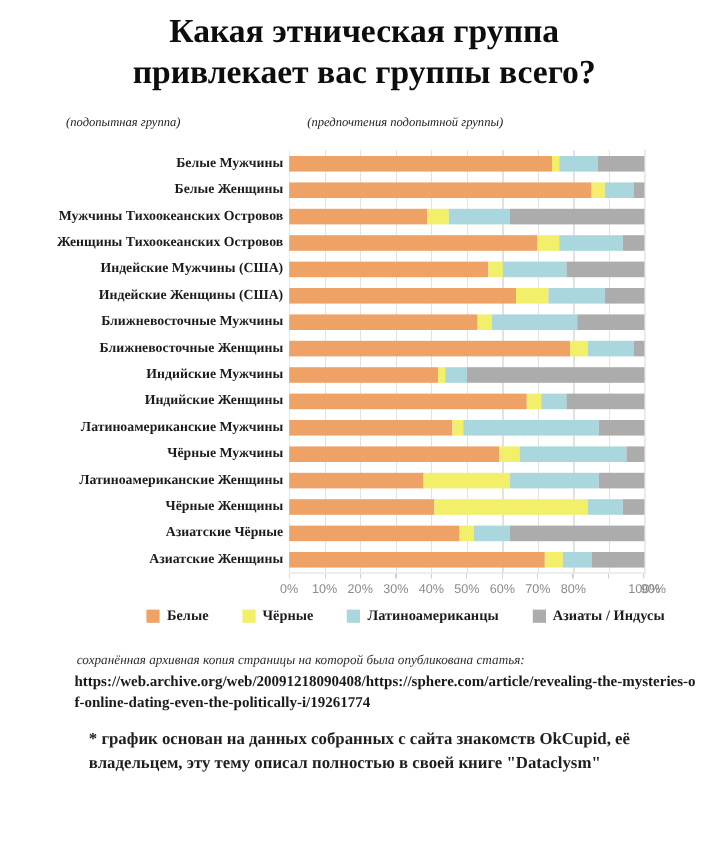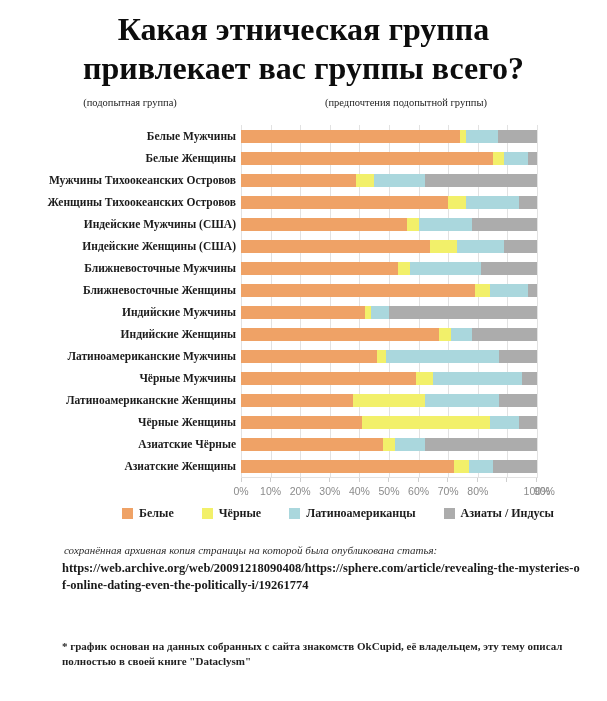--- a/index.html
+++ b/index.html
@@ -1,22 +1,22 @@
 <!DOCTYPE html>
 <html><head>
 <meta charset="utf-8">
 <style>
   html,body { margin:0; padding:0; background:#fff; }
   .page { position:relative; width:607px; height:701px; background:#ffffff;
           font-family:"Liberation Serif","DejaVu Serif",serif; overflow:hidden; }
 
   .title { position:absolute; top:10px; left:0; width:100%; text-align:center;
-           font-weight:bold; font-size:32px; line-height:1.22; color:#0d0d0d; }
-
-  .subtitle { position:absolute; top:97px; font-size:10.5px; color:#1c1c1c; text-align:center; }
+           font-weight:bold; font-size:28px; line-height:1.22; color:#0d0d0d; }
+
+  .subtitle { position:absolute; top:97px; font-size:10.5px; color:#1c1c1c; text-align:left;font-style:italic; }
   .subtitle.left  { left:55px;  width:150px; }
   .subtitle.right { left:256px; width:300px; }
 
   .chart { position:absolute; top:125px; left:0; display:flex; }
   .labels { width:236px; }
   .row-label { height:22px; line-height:22px; text-align:right; font-weight:bold;
                font-size:11.5px; color:#1c1c1c; white-space:nowrap; }
 
   .plot-wrap { position:relative; width:296px; margin-left:5px; }
   .plot-bars {
@@ -40,22 +40,22 @@
   .legend { position:absolute; top:506px; left:108px; width:460px; display:flex;
             justify-content:center; align-items:center; gap:28px; }
   .legend-item { display:flex; align-items:center; gap:6px; font-weight:bold;
                  font-size:12px; color:#1c1c1c; white-space:nowrap; }
   .legend-swatch { width:11px; height:11px; display:inline-block; flex:0 0 auto; }
 
   .archive-note { position:absolute; top:544px; left:64px; font-style:italic;
                   font-size:11px; color:#2b2b2b; }
   .archive-url  { position:absolute; top:560px; left:62px; width:518px; font-weight:bold;
                   font-size:12.5px; line-height:1.35; color:#1a1a1a; word-break:break-all; }
-  .footnote     { position:absolute; top:607px; left:62px; width:528px; font-weight:bold;
-                  font-size:11px; line-height:1.4; color:#1f1f1f;margin-top:32px; }
+  .footnote     { position:absolute; top:607px; left:74px; width:528px; font-weight:bold;
+                  font-size:14px; line-height:1.4; color:#1f1f1f; }
 </style>
 </head>
 <body>
 
 <div class="page">
 
   <div class="title">
     <div>Какая этническая группа</div>
     <div>привлекает вас группы всего?</div>
   </div>

